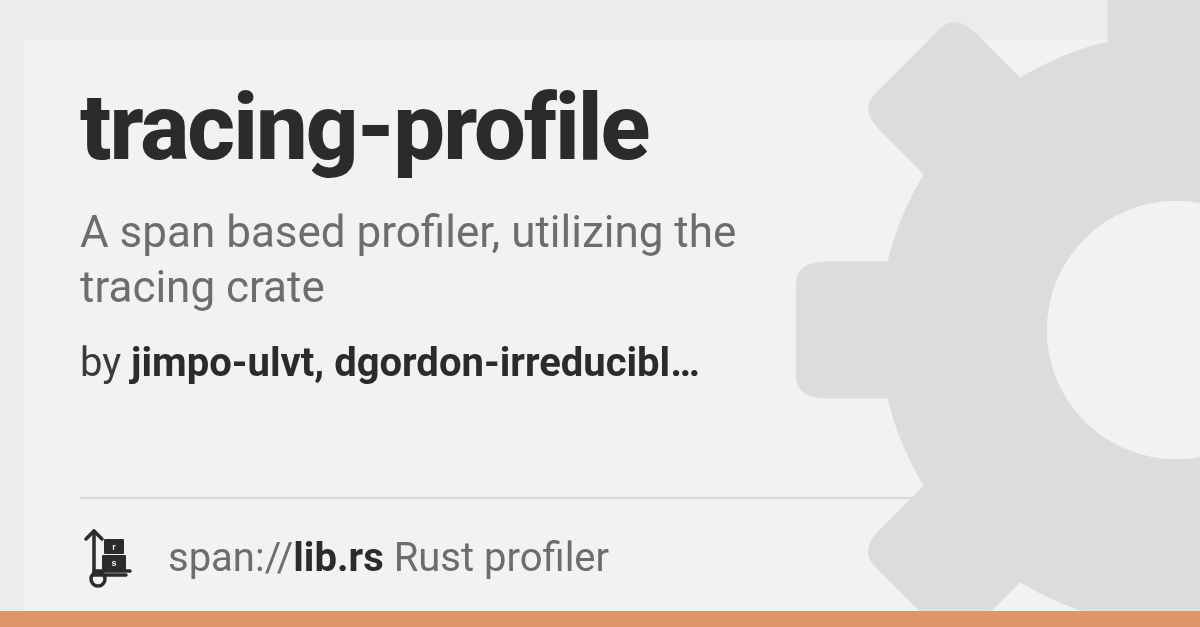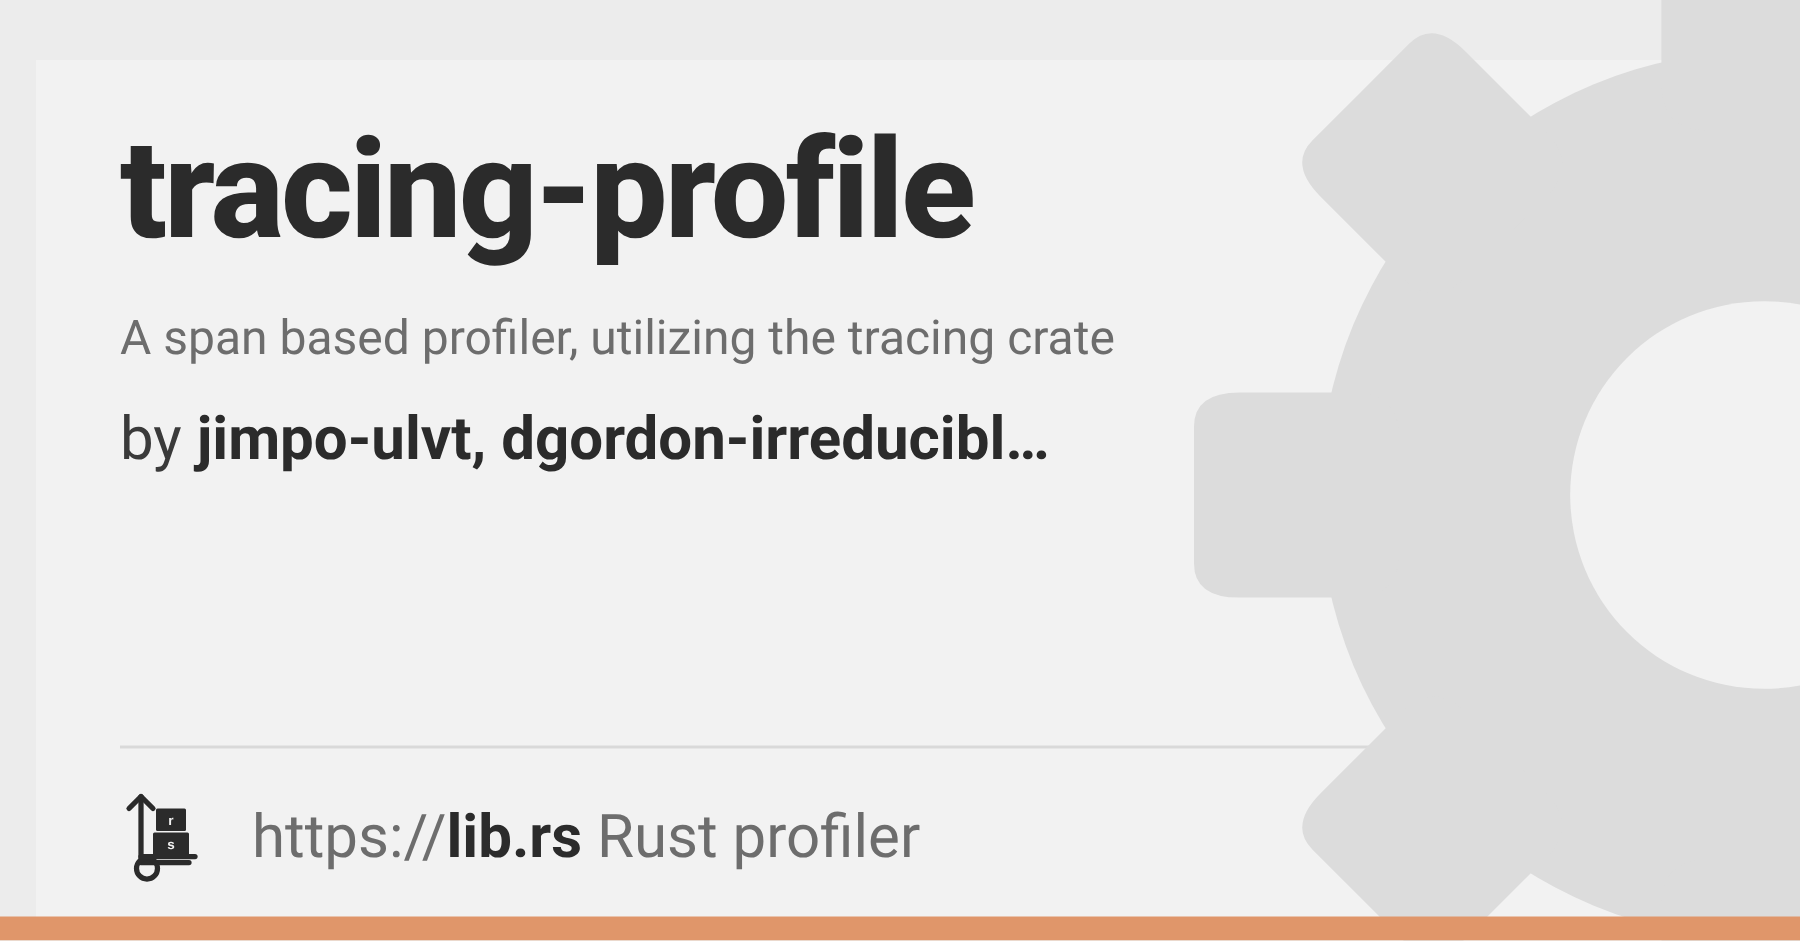--- a/index.html
+++ b/index.html
@@ -22,21 +22,21 @@
   }
   .title {
     font-size: 92px;
     font-weight: 800;
     color: #2b2b2b;
     letter-spacing: -2px;
     line-height: 1.05;
     margin-bottom: 28px;
   }
   .description {
-    font-size: 32px;
+    font-size: 44px;
     font-weight: 400;
     color: #6d6d6d;
     line-height: 1.25;
     max-width: 760px;
     margin-bottom: 24px;
   }
   .byline {
     font-size: 40px;
     color: #3a3a3a;
     font-weight: 400;
@@ -119,19 +119,19 @@
       </g>
 
       <g>
         <rect x="24" y="14" width="20" height="15" fill="#2b2b2b" rx="1"></rect>
         <rect x="22" y="30" width="24" height="15" fill="#2b2b2b" rx="1"></rect>
         <text x="34" y="25" font-size="9" font-weight="700" fill="#f2f2f2" text-anchor="middle" font-family="Arial">r</text>
         <text x="34" y="41" font-size="9" font-weight="700" fill="#f2f2f2" text-anchor="middle" font-family="Arial">s</text>
       </g>
     </svg>
     <span class="url">
-      <span>https://</span><b>lib.rs</b><span> Rust profiler</span>
+      <span>span://</span><b>lib.rs</b><span> Rust profiler</span>
     </span>
   </div>
 
 </div>
 
 <div class="bottom-bar"></div>
 
 </body></html>

